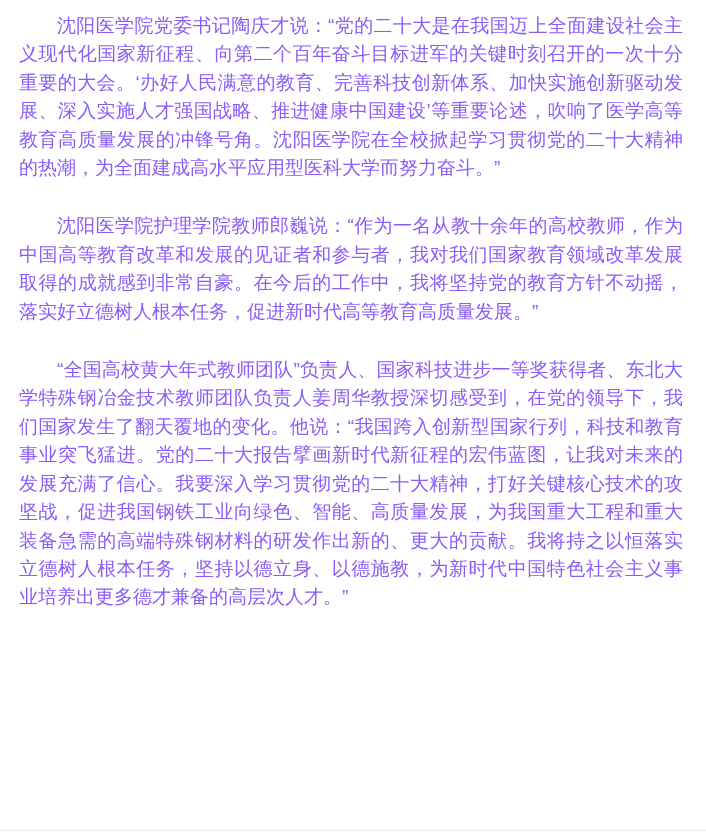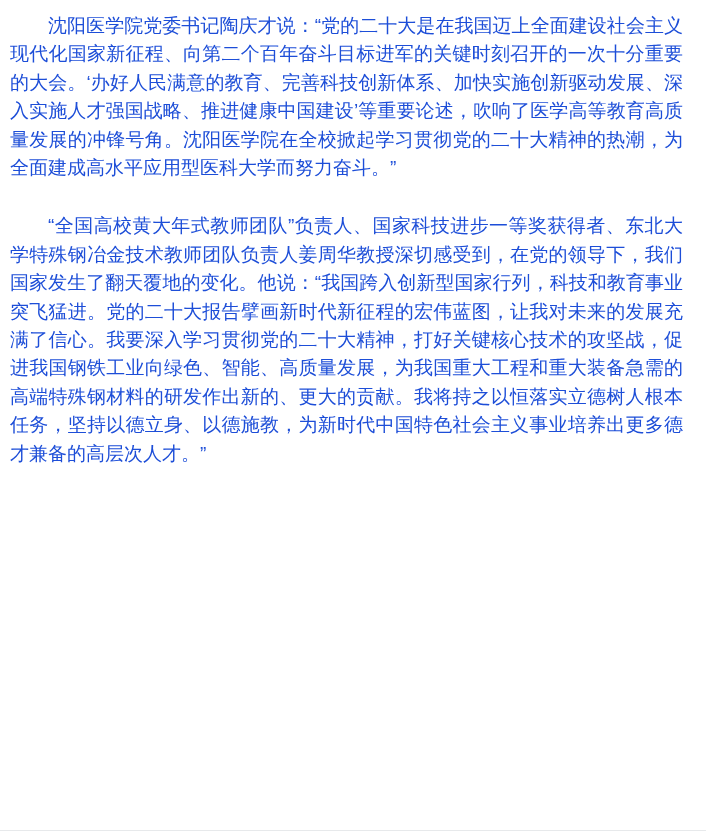--- a/index.html
+++ b/index.html
@@ -11,22 +11,22 @@
     position: relative;
     width: 706px;
     height: 832px;
     background: #ffffff;
     overflow: hidden;
     font-family: "Liberation Sans", "DejaVu Sans", sans-serif;
   }
   .article-body {
     box-sizing: border-box;
     width: 706px;
-    padding: 12px 23px 0 10px;
-    color: #1d4ed8;
+    padding: 12px 23px 0 19px;
+    color: #8b5cf6;
     font-size: 19px;
     line-height: 28.4px;
     text-align: justify;
     text-justify: inter-ideograph;
     letter-spacing: 0;
   }
   .article-body p {
     margin: 0 0 30px 0;
     text-indent: 2em;
     word-break: break-all;
@@ -39,16 +39,17 @@
     height: 0;
     border-top: 1px solid #e7e9eb;
   }
 </style>
 </head>
 <body>
 
 <div class="page">
   <div class="article-body">
     <p>沈阳医学院党委书记陶庆才说：“党的二十大是在我国迈上全面建设社会主义现代化国家新征程、向第二个百年奋斗目标进军的关键时刻召开的一次十分重要的大会。‘办好人民满意的教育、完善科技创新体系、加快实施创新驱动发展、深入实施人才强国战略、推进健康中国建设’等重要论述，吹响了医学高等教育高质量发展的冲锋号角。沈阳医学院在全校掀起学习贯彻党的二十大精神的热潮，为全面建成高水平应用型医科大学而努力奋斗。”</p>
+    <p>沈阳医学院护理学院教师郎巍说：“作为一名从教十余年的高校教师，作为中国高等教育改革和发展的见证者和参与者，我对我们国家教育领域改革发展取得的成就感到非常自豪。在今后的工作中，我将坚持党的教育方针不动摇，落实好立德树人根本任务，促进新时代高等教育高质量发展。”</p>
     <p>“全国高校黄大年式教师团队”负责人、国家科技进步一等奖获得者、东北大学特殊钢冶金技术教师团队负责人姜周华教授深切感受到，在党的领导下，我们国家发生了翻天覆地的变化。他说：“我国跨入创新型国家行列，科技和教育事业突飞猛进。党的二十大报告擘画新时代新征程的宏伟蓝图，让我对未来的发展充满了信心。我要深入学习贯彻党的二十大精神，打好关键核心技术的攻坚战，促进我国钢铁工业向绿色、智能、高质量发展，为我国重大工程和重大装备急需的高端特殊钢材料的研发作出新的、更大的贡献。我将持之以恒落实立德树人根本任务，坚持以德立身、以德施教，为新时代中国特色社会主义事业培养出更多德才兼备的高层次人才。”</p>
   </div>
   <div class="bottom-divider"></div>
 </div>
 
 </body></html>

